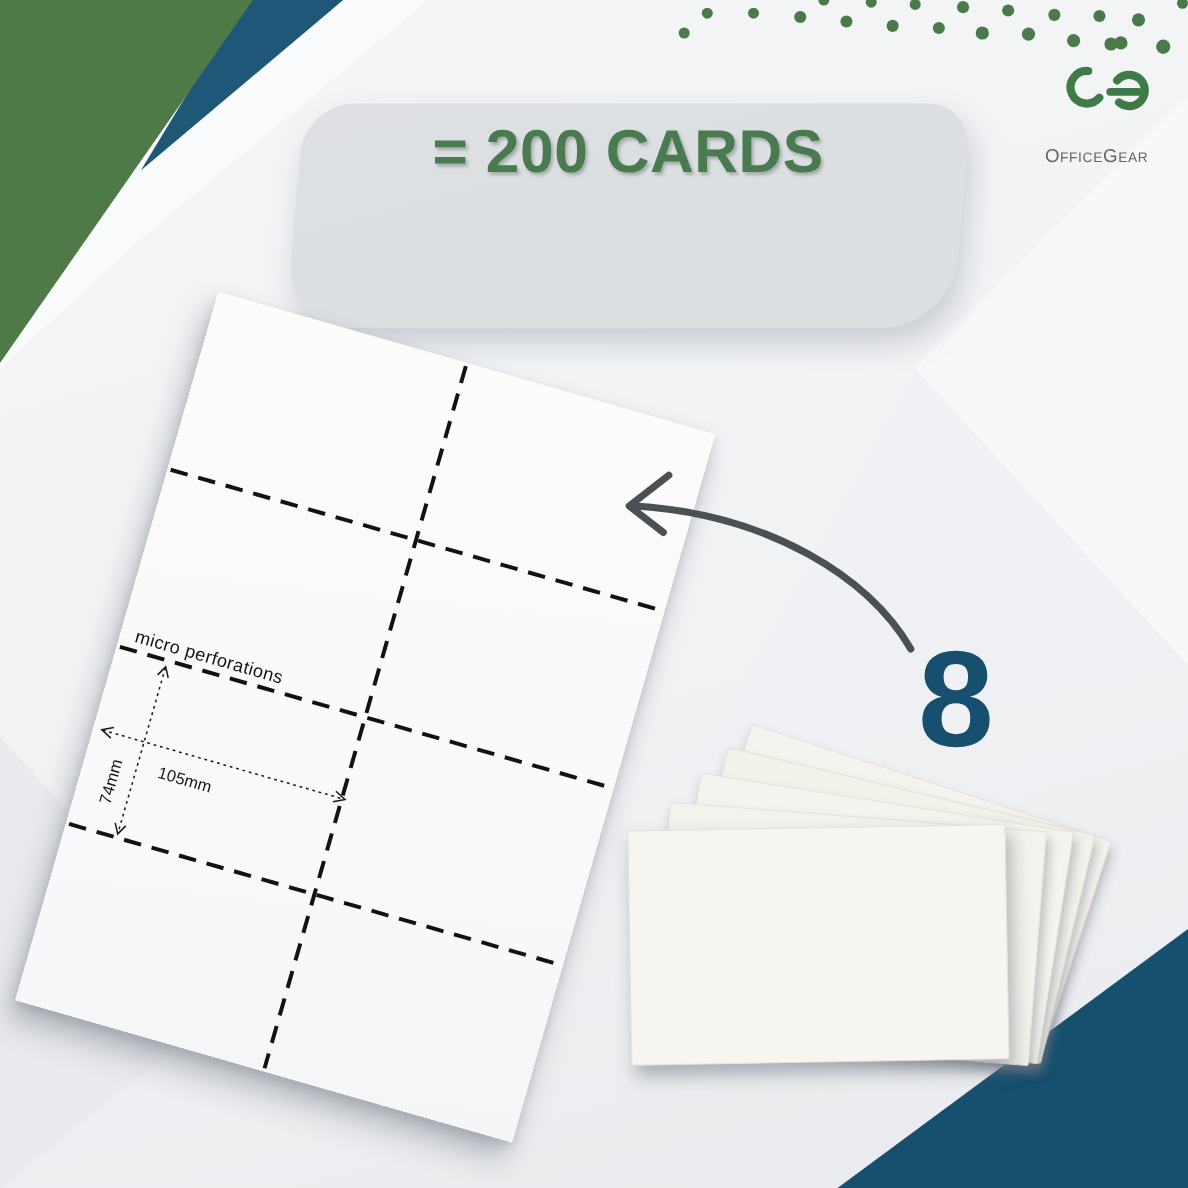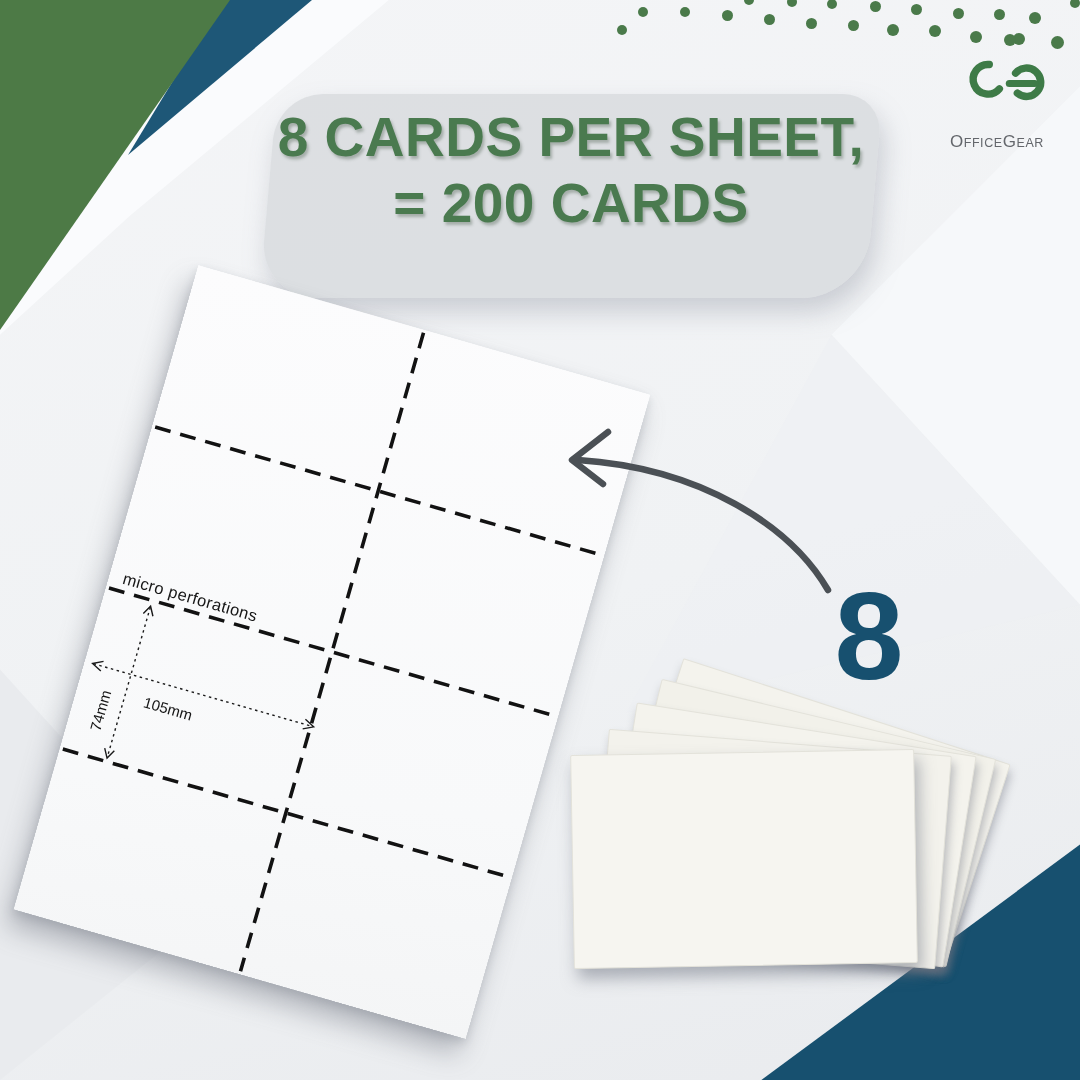--- a/index.html
+++ b/index.html
@@ -111,21 +111,20 @@
     <path d="M980.2,71.1 A25,25 0 1 0 997.2,112.1" fill="none" stroke="var(--logo-green)" stroke-width="12.5" stroke-linecap="round"></path>
     <path d="M1024.6,85.6 A24,24 0 1 1 1027.6,119.4" fill="none" stroke="var(--logo-green)" stroke-width="12.5" stroke-linecap="round"></path>
     <path d="M1014,103 H1057" fill="none" stroke="var(--logo-green)" stroke-width="12" stroke-linecap="round"></path>
   </svg>
   <div id="logo-text">
     <span class="big">O</span><span class="small">ffice</span><span class="big">G</span><span class="small">ear</span>
   </div>
 
   <div id="headline-panel"></div>
   <div id="headline">
-    <div>8 CARDS PER SHEET,</div>
     <div>= 200 CARDS</div>
   </div>
 
   <div id="sheet">
     <svg width="470" height="670" viewBox="0 0 470 670">
       <g id="perf-lines" stroke="#121212" stroke-width="3.6" stroke-dasharray="16 10">
           <line x1="235" y1="3" x2="235" y2="667"></line>
           <line x1="3" y1="167.5" x2="467" y2="167.5"></line>
           <line x1="3" y1="335" x2="467" y2="335"></line>
           <line x1="3" y1="502.5" x2="467" y2="502.5"></line>

